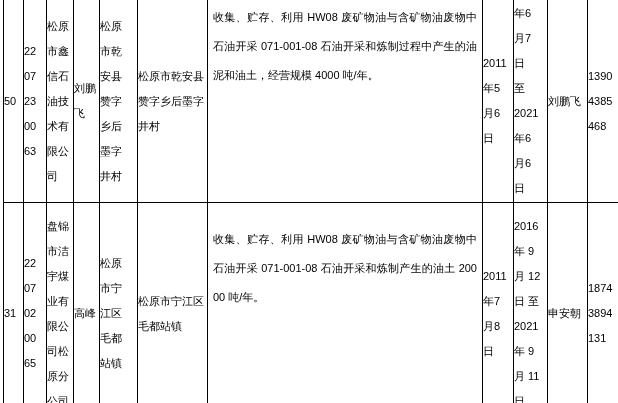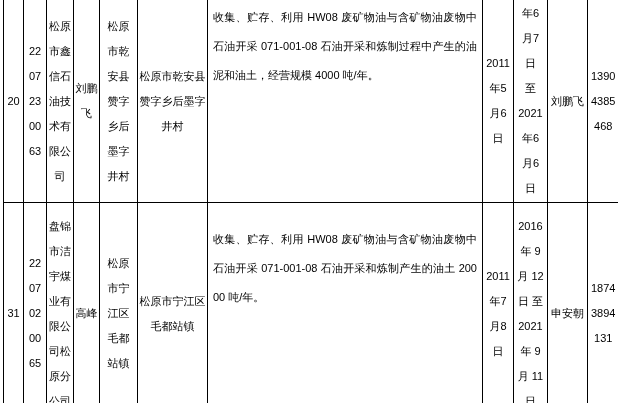--- a/index.html
+++ b/index.html
@@ -12,21 +12,20 @@
     font-family: "Liberation Sans", sans-serif;
   }
   table.permit-table {
     border-collapse: collapse;
     table-layout: fixed;
     width: 615px;
     margin-left: 3px;
   }
   td {
     border: 1px solid #000000;
-    text-align: center;
     vertical-align: middle;
     font-size: 11px;
     color: #000000;
     white-space: pre-line;
     padding: 0;
     line-height: 25px;
     overflow: hidden;
     word-break: break-all;
   }
   tr.r30 td { border-top: none; height: 199px; }
@@ -56,21 +55,21 @@
       <col style="width:38px">
       <col style="width:70px">
     <col style="width:275px">
       <col style="width:31px">
       <col style="width:34px">
     <col style="width:40px">
       <col style="width:31px">
   </colgroup>
   <tbody>
     <tr class="r30">
-      <td>20</td>
+      <td>50</td>
       <td>22
 07
 23
 00
 63</td>
       <td>松原
 市鑫
 信石
 油技
 术有

